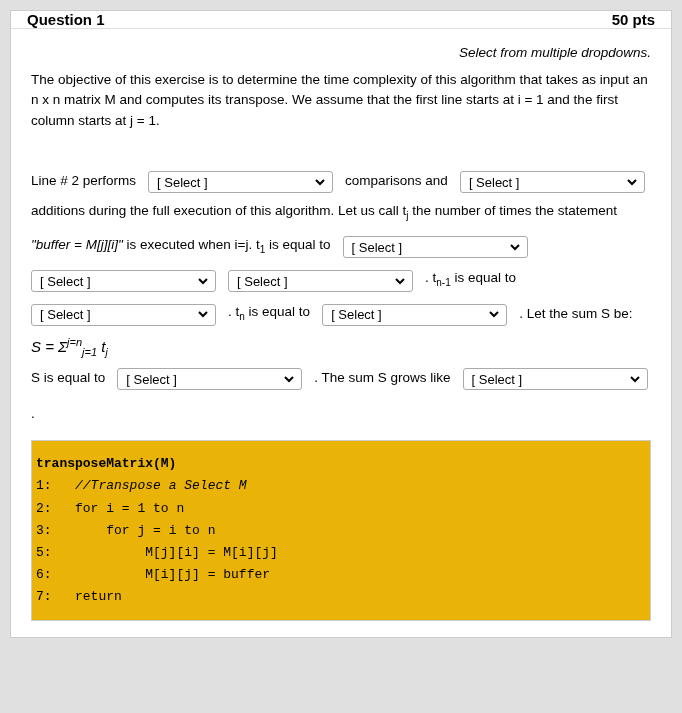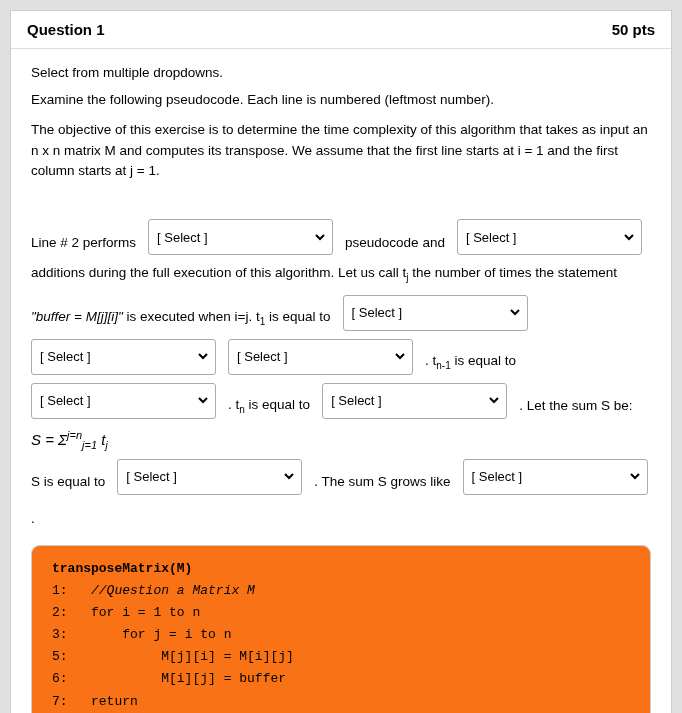--- a/index.html
+++ b/index.html
@@ -15,37 +15,39 @@
     .card {
       background: #fff;
       border: 1px solid #ccc;
       width: 662px;
       padding: 0;
     }
     .card-header {
       display: flex;
       justify-content: space-between;
       align-items: flex-start;
-      padding: 10px 16px;
+      padding: 0 16px;
       border-bottom: 1px solid #ddd;
     }
     .card-header .title {
       font-weight: bold;
       font-size: 15px;
     }
     .card-header .pts {
       font-weight: bold;
       font-size: 15px;
       margin-left: 30px;
     }
     .card-body {
       padding: 16px 20px;
     }
     .instruction-italic {
+      font-style: italic;
       margin-bottom: 10px;
+      text-align: right;
     }
     .para {
       margin-bottom: 10px;
       line-height: 1.5;
     }
     .spacer { height: 14px; }
     .inline-row {
       display: flex;
       align-items: flex-end;
       flex-wrap: wrap;
@@ -53,41 +55,41 @@
       margin-bottom: 8px;
       line-height: 1.8;
     }
     .select-wrapper {
       display: inline-flex;
       align-items: center;
       border: 1px solid #aaa;
       border-radius: 3px;
       background: #fff;
       padding: 2px 4px;
-      height: 36px;
+      height: 22px;
     }
     .select-wrapper select {
       border: none;
       outline: none;
       background: transparent;
       font-size: 13px;
       cursor: pointer;
       min-width: 130px;
     }
     .select-lg select {
       min-width: 175px;
     }
     .inline-text {
       font-size: 13.5px;
     }
     .code-block {
-      background: #f97316;
+      background: #eab308;
       border: 1px solid #ccc;
-      border-radius: 9px;
-      padding: 12px 20px;
+      border-radius: 0;
+      padding: 12px 4px;
       margin-top: 14px;
       font-family: 'Courier New', monospace;
       font-size: 13px;
       line-height: 1.7;
     }
     .code-block .fn-name {
       font-weight: bold;
     }
     .code-block .comment {
       font-style: italic;
@@ -102,35 +104,34 @@
 <body>
 
 <div class="card">
   <div class="card-header">
     <span class="title">Question 1</span>
     <span class="pts">50 pts</span>
   </div>
   <div class="card-body">
 
     <p class="instruction-italic">Select from multiple dropdowns.</p>
-    <p class="para">Examine the following pseudocode. Each line is numbered (leftmost number).</p>
     <p class="para">The objective of this exercise is to determine the time complexity of this algorithm that takes as input an n x n matrix M  and computes its transpose. We assume that the first line starts at i = 1 and the first column starts at j = 1.</p>
 
     <div class="spacer"></div>
     <div class="spacer"></div>
 
     <div class="inline-row">
       <span class="inline-text">Line # 2 performs</span>
       <div class="select-wrapper select-lg">
         <select id="s1">
           <option>[ Select ]</option>
           <option>0</option><option>1</option><option>n</option><option>n-1</option><option>n(n-1)/2</option>
         </select>
       </div>
-      <span class="inline-text">pseudocode and</span>
+      <span class="inline-text">comparisons and</span>
       <div class="select-wrapper select-lg">
         <select id="s2">
           <option>[ Select ]</option>
           <option>0</option><option>1</option><option>n</option><option>n-1</option><option>n(n-1)/2</option>
         </select>
       </div>
     </div>
 
     <p class="para">
       <span>additions during the full execution of this algorithm. Let us call t</span><sub>j</sub><span> the number of times the statement</span>
@@ -200,21 +201,21 @@
           <option>0</option><option>1</option><option>n</option><option>n-1</option><option>n(n-1)/2</option>
         </select>
       </div>
       <span class="inline-text">.</span>
     </div>
 
     <div class="code-block">
       <div>
         <span class="fn-name">transposeMatrix(M)</span>
       </div>
-      <div>1:&nbsp;&nbsp;&nbsp;<span class="comment">//Question a Matrix M</span></div>
+      <div>1:&nbsp;&nbsp;&nbsp;<span class="comment">//Transpose a Select M</span></div>
       <div>2:&nbsp;&nbsp;&nbsp;<span>for i = 1 to n</span></div>
       <div>3:&nbsp;&nbsp;&nbsp;&nbsp;&nbsp;&nbsp;&nbsp;<span>for j = i to n</span></div>
       <div>5:&nbsp;&nbsp;&nbsp;&nbsp;&nbsp;&nbsp;&nbsp;&nbsp;&nbsp;&nbsp;&nbsp;&nbsp;<span>M[j][i] = M[i][j]</span></div>
       <div>6:&nbsp;&nbsp;&nbsp;&nbsp;&nbsp;&nbsp;&nbsp;&nbsp;&nbsp;&nbsp;&nbsp;&nbsp;<span>M[i][j] = buffer</span></div>
       <div>7:&nbsp;&nbsp;&nbsp;<span>return</span></div>
     </div>
 
   </div>
 </div>
 

